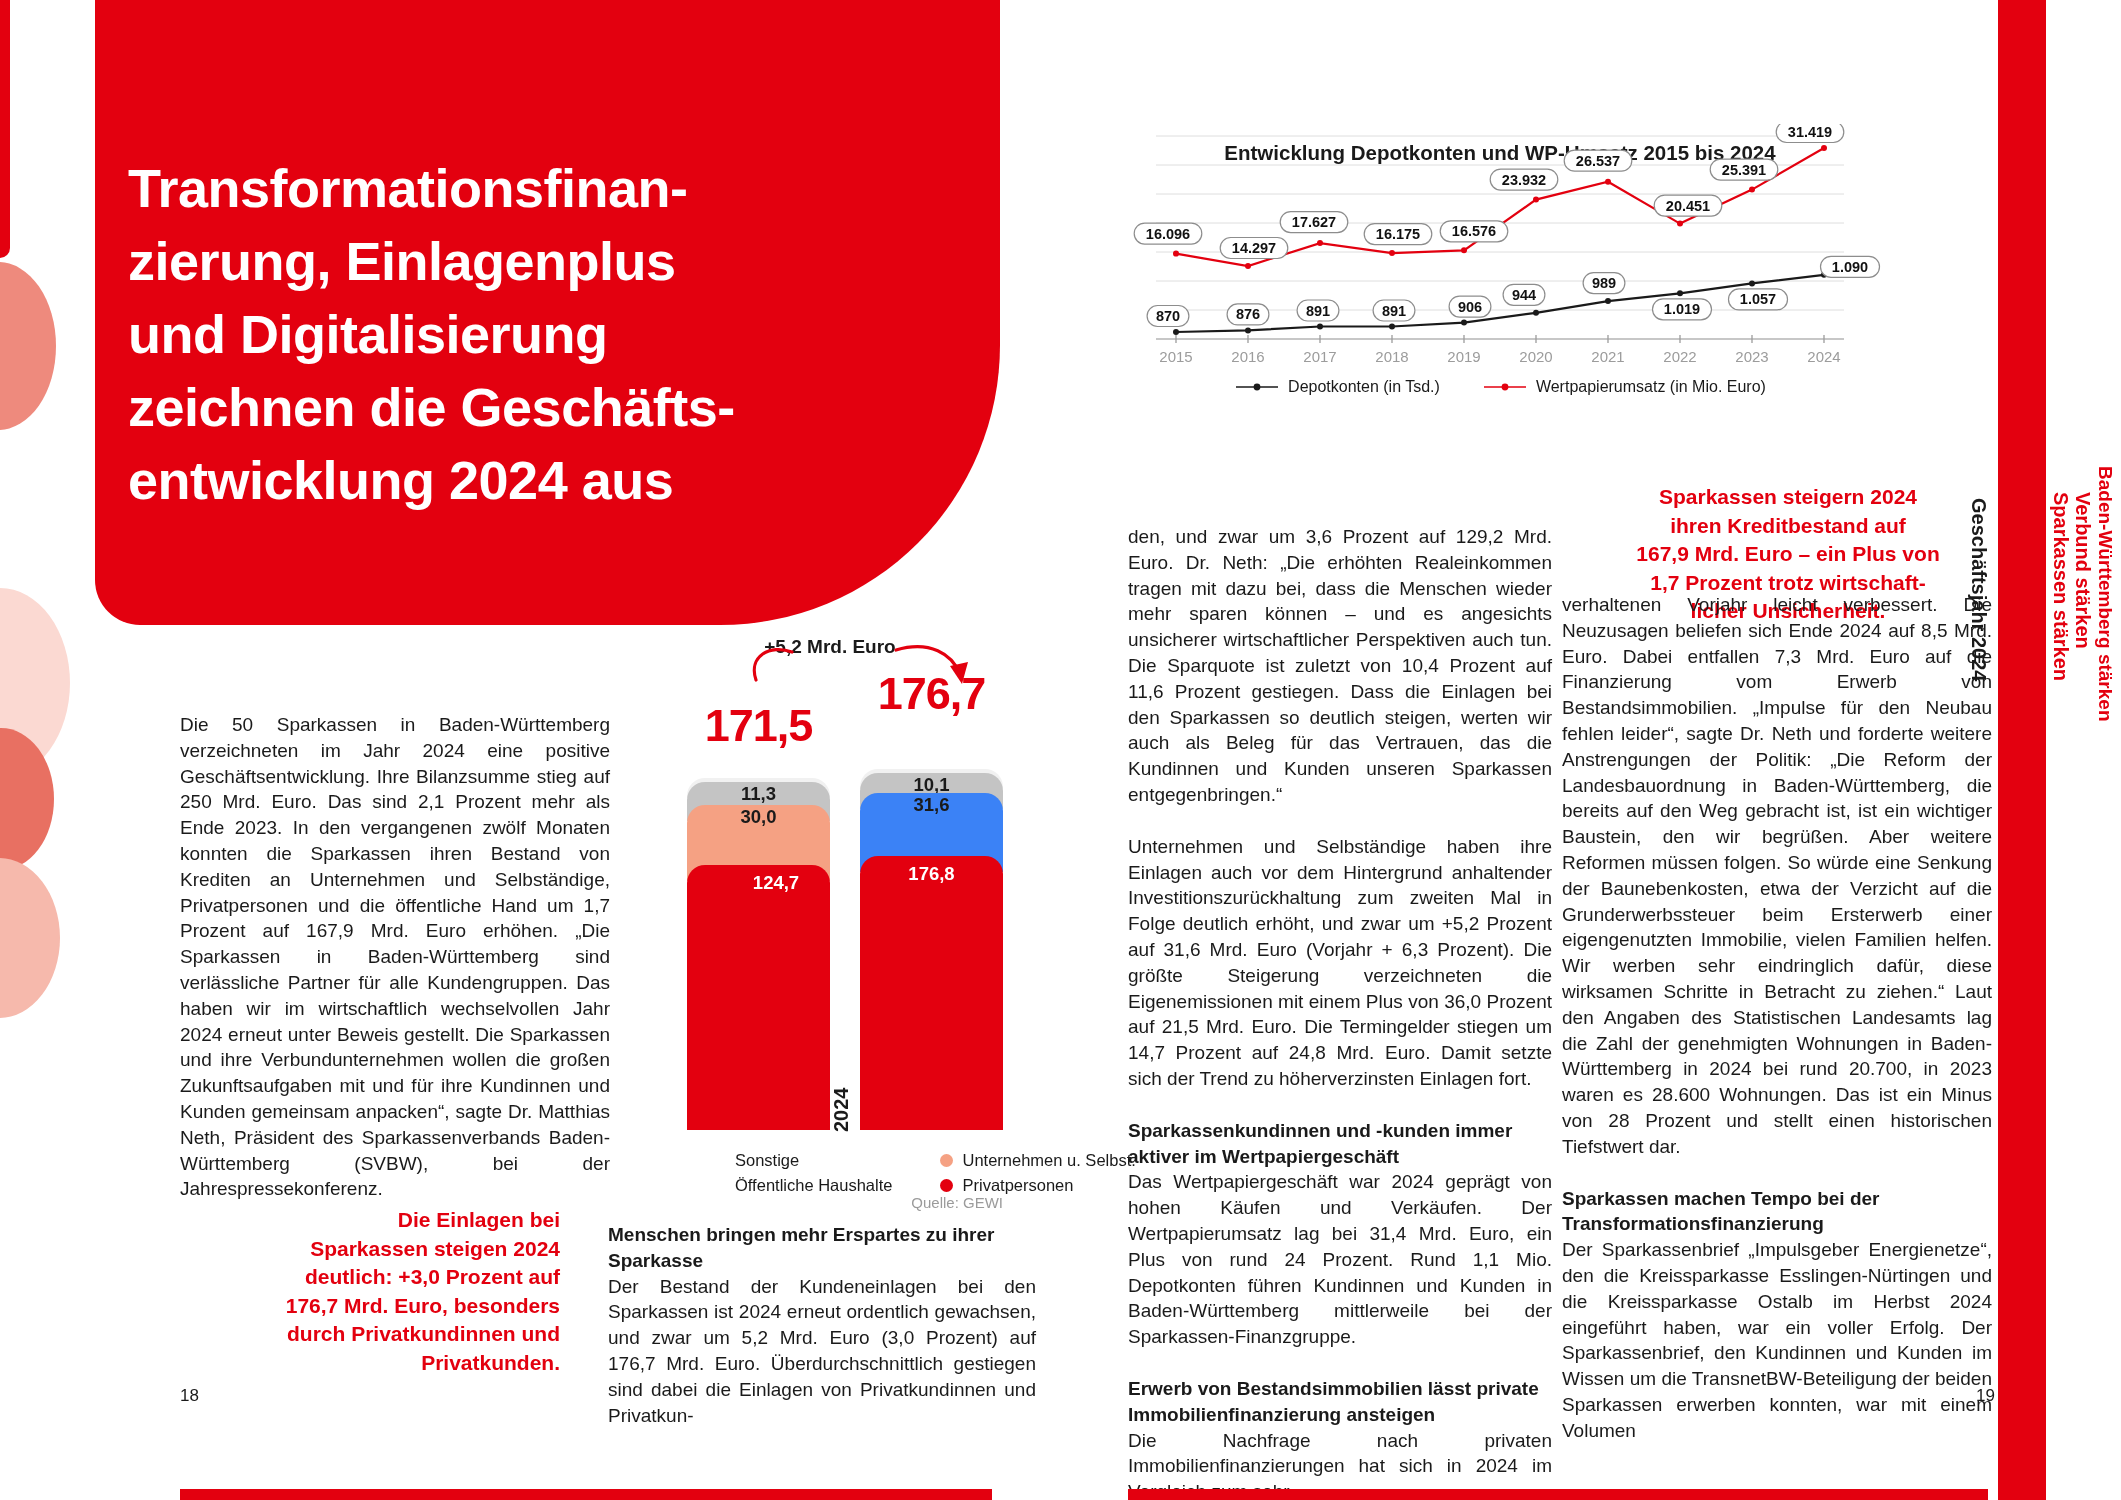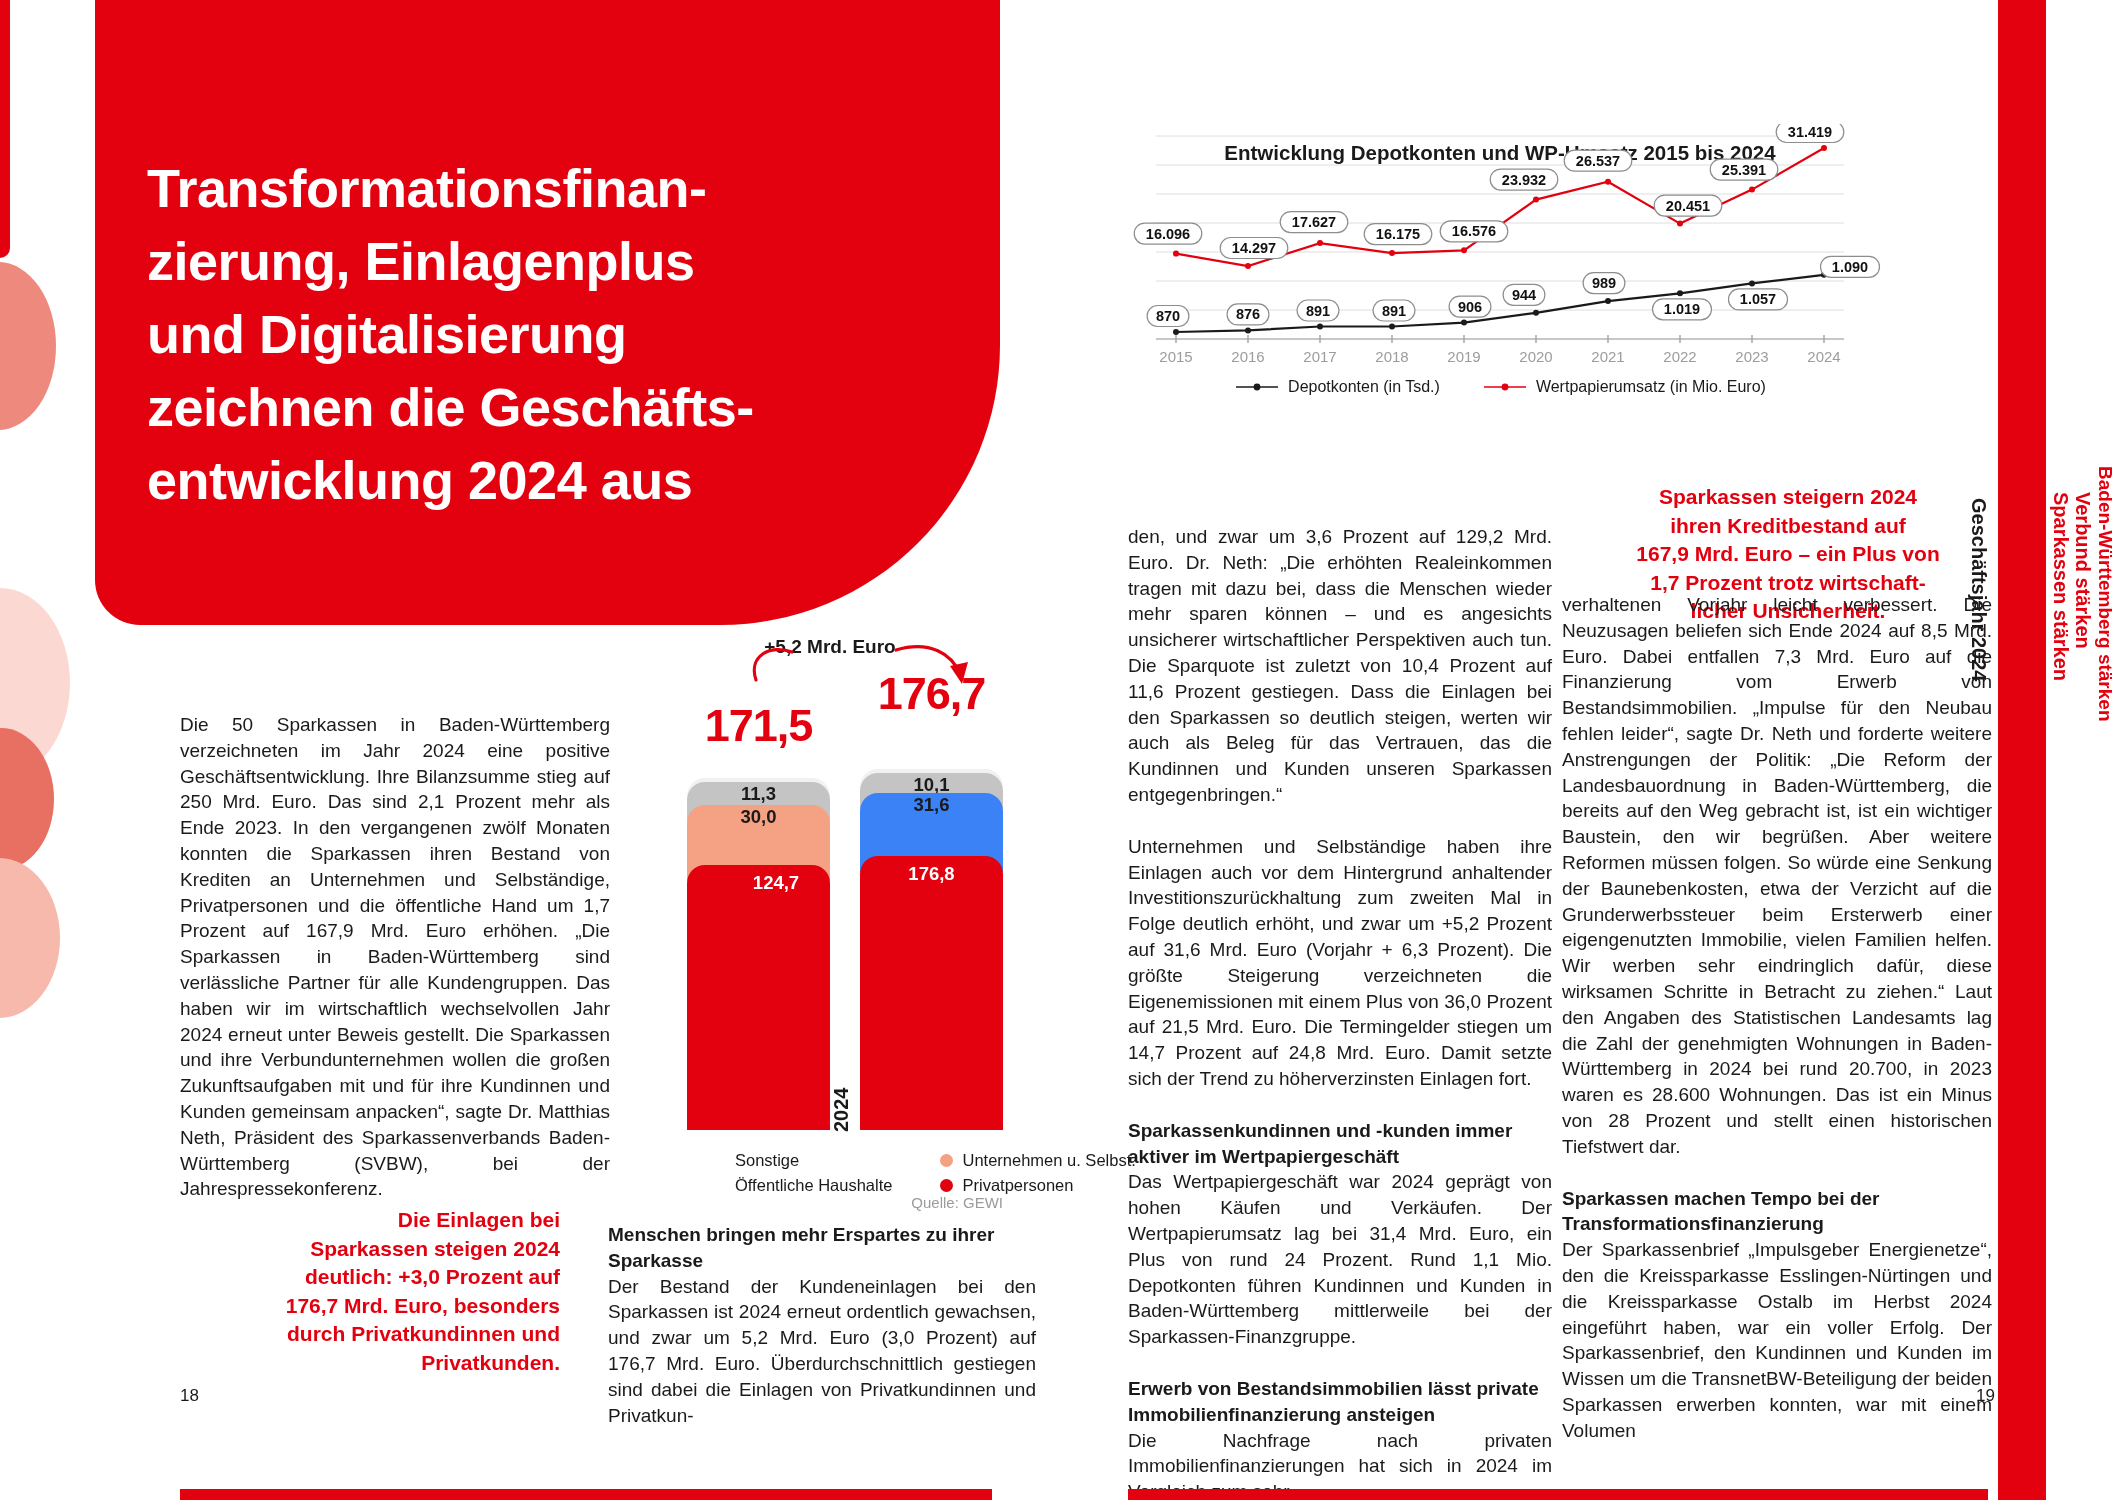--- a/index.html
+++ b/index.html
@@ -4,21 +4,21 @@
 <style>
   html,body{margin:0;padding:0;background:#ffffff;}
   #page{position:relative;width:2121px;height:1500px;background:#fff;overflow:hidden;
         font-family:"Liberation Sans",sans-serif;color:#1a1a1a;}
   .abs{position:absolute;}
   
   .deco{position:absolute;border-radius:50%;}
   
   #banner{position:absolute;left:95px;top:0;width:905px;height:625px;background:#e3000f;
           border-radius:0 0 280px 45px;}
-  #banner h1{margin:0;padding:152px 0 0 52px;color:#fff;font-size:54px;line-height:73px;
+  #banner h1{margin:0;padding:152px 0 0 33px;color:#fff;font-size:54px;line-height:73px;
              font-weight:700;letter-spacing:-0.5px;white-space:pre-line;}
   
   .col{position:absolute;text-align:justify;font-size:19px;line-height:25.8px;color:#1a1a1a;}
   .col p{margin:0 0 26px 0;}
   .col h3{font-size:19px;line-height:25.8px;font-weight:700;margin:0 0 0 0;text-align:left;}
   .callout{position:absolute;color:#e3000f;font-weight:700;font-size:21px;line-height:28.5px;
            white-space:pre-line;}
   .pagenum{position:absolute;font-size:17px;color:#1a1a1a;}
   
   #bar-chart{position:absolute;left:640px;top:632px;width:380px;height:600px;}

